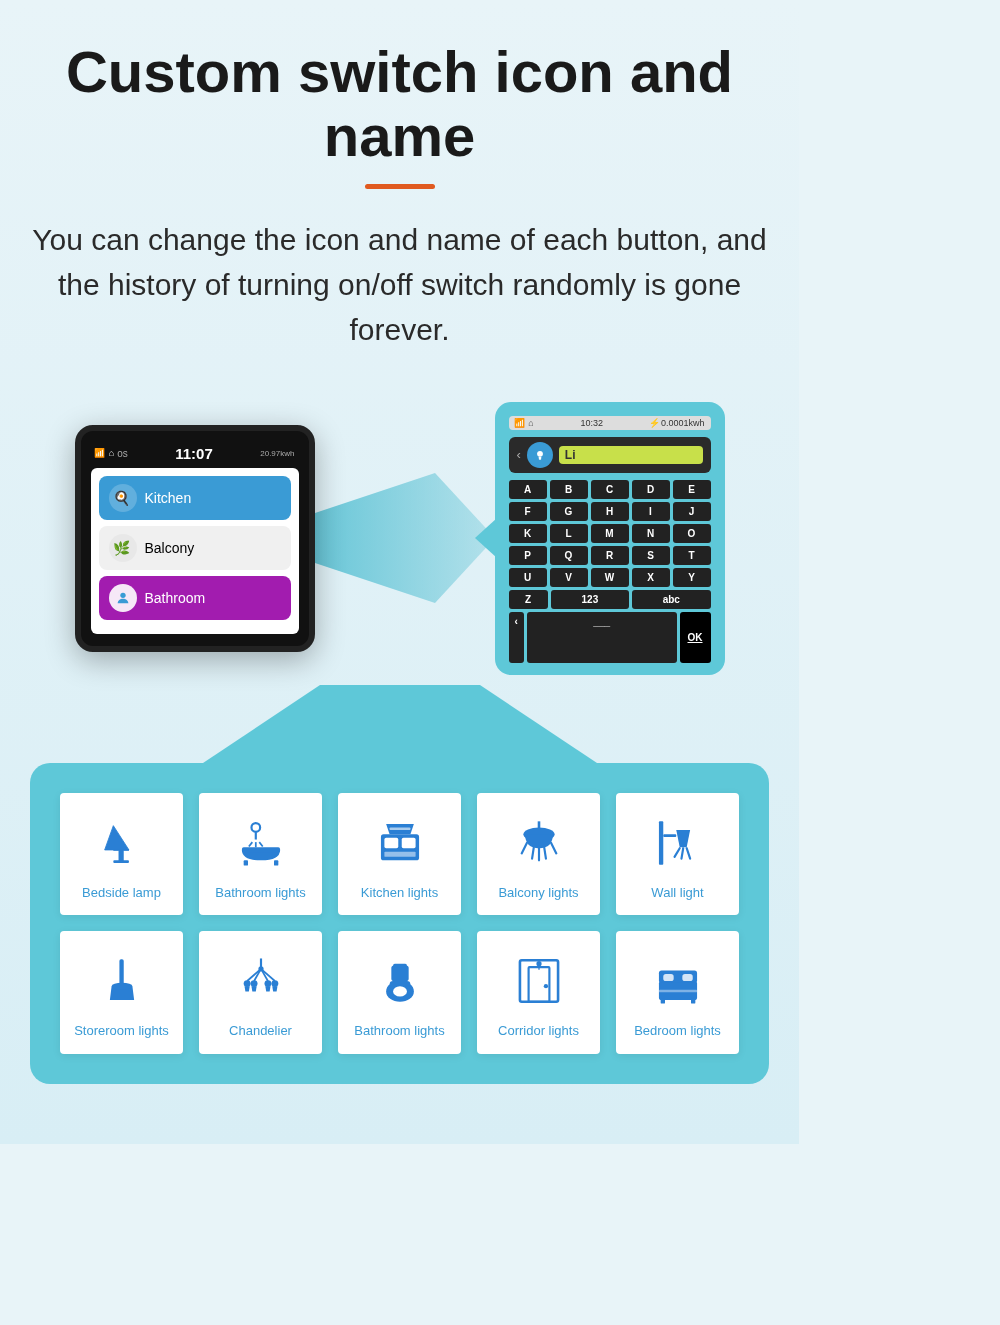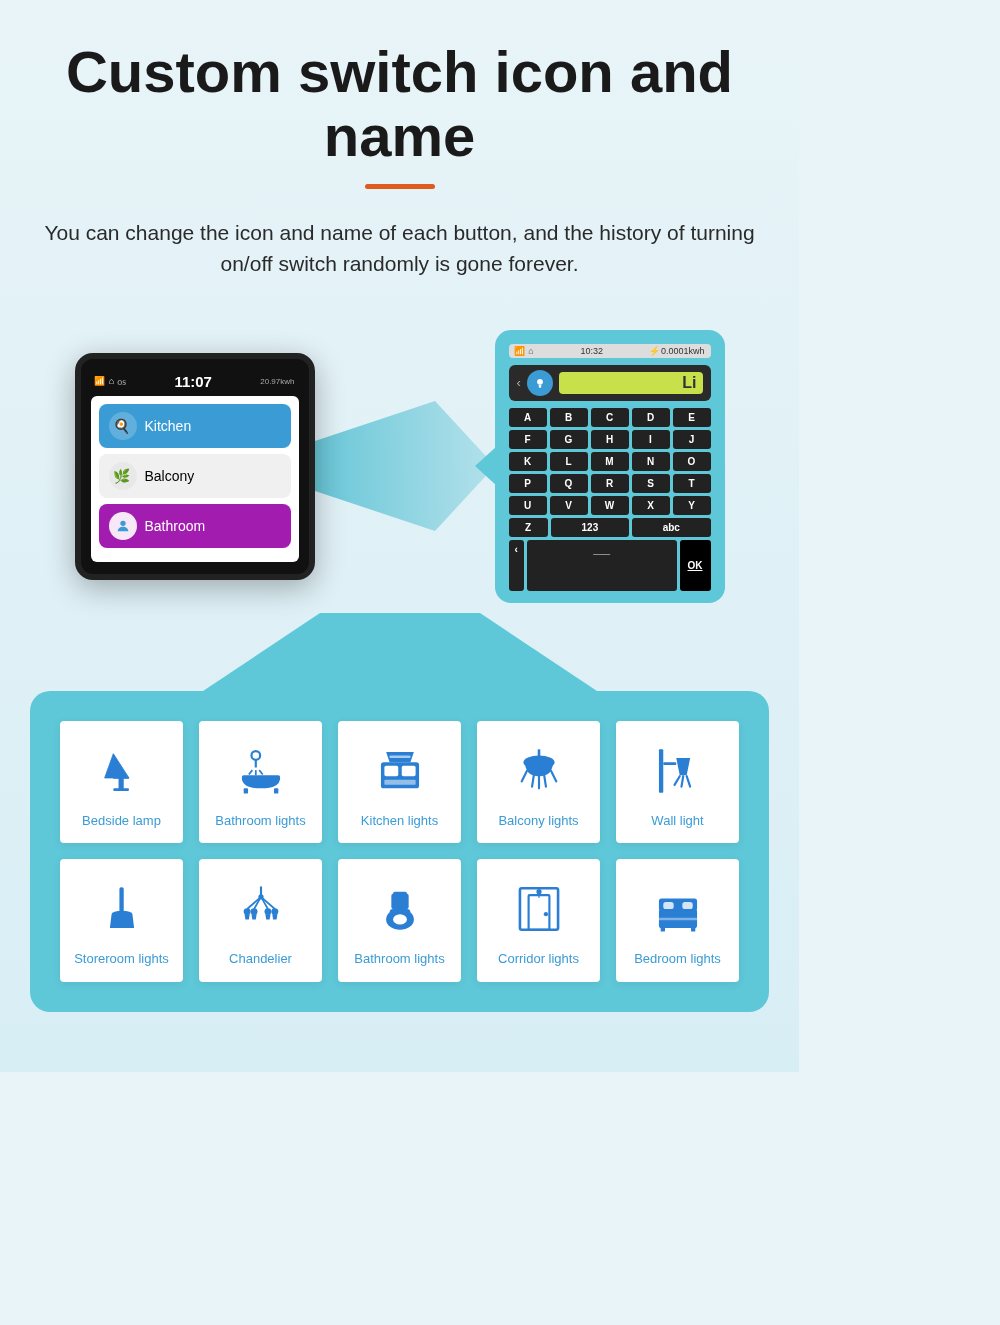--- a/index.html
+++ b/index.html
@@ -27,21 +27,21 @@
       margin-bottom: 16px;
     }
     .header-divider {
       width: 70px;
       height: 5px;
       background: #e05a20;
       margin: 0 auto 28px auto;
       border-radius: 3px;
     }
     .header-desc {
-      font-size: 21px;
+      font-size: 30px;
       color: #2a2a2a;
       text-align: center;
       line-height: 1.5;
       max-width: 800px;
       margin: 0 auto 50px auto;
     }
 
     
     .phone-mockup {
       width: 240px;
@@ -190,21 +190,21 @@
   <div class="header-divider"></div>
   <p class="header-desc">You can change the icon and name of each button, and the history of turning on/off switch randomly is gone forever.</p>
 
   <div style="display:flex; align-items:center; justify-content:center; gap:0; margin-bottom:10px; position:relative;">
 
     <div class="phone-mockup">
       <div class="phone-status-bar">
         <div class="phone-status-left">
           <span>📶</span>
           <span>⌂</span>
-          <span style="color:#aaa;font-size:10px;font-family:Liberation Serif, serif;">os</span>
+          <span style="color:#aaa;font-size:10px;">os</span>
         </div>
         <span style="color:white;font-size:15px;font-weight:bold;">11:07</span>
         <span style="color:#aaa;font-size:8px;">20.97kwh</span>
       </div>
       <div class="phone-screen">
 
         <div class="phone-list-item active">
           <div class="phone-icon">🍳</div>
           <span>Kitchen</span>
         </div>
@@ -248,21 +248,21 @@
       </div>
 
       <div style="display:flex; align-items:center; gap:6px; background:#2a2a2a; border-radius:6px; padding:5px 8px; margin-bottom:7px;">
         <span style="color:#aaa; font-size:13px; cursor:pointer;">‹</span>
         <div style="width:26px;height:26px;background:#3a9bd5;border-radius:50%;display:flex;align-items:center;justify-content:center;">
           <svg width="14" height="14" viewBox="0 0 24 24" fill="white">
             <circle cx="12" cy="10" r="5"></circle>
             <rect x="10" y="15" width="4" height="5" rx="1"></rect>
           </svg>
         </div>
-        <div style="flex:1;background:#c8e04a;border-radius:4px;padding:2px 6px;font-size:16px;font-weight:bold;color:#333;text-align:right;">Li</div>
+        <div style="flex:1;background:#c8e04a;border-radius:4px;padding:2px 6px;font-size:12px;font-weight:bold;color:#333;">Li</div>
       </div>
 
       <div style="display:grid;grid-template-columns:repeat(5,1fr);gap:3px;margin-bottom:3px;">
         <div class="kb-key">A</div>
         <div class="kb-key">B</div>
         <div class="kb-key">C</div>
         <div class="kb-key">D</div>
         <div class="kb-key">E</div>
       </div>
       <div style="display:grid;grid-template-columns:repeat(5,1fr);gap:3px;margin-bottom:3px;">

